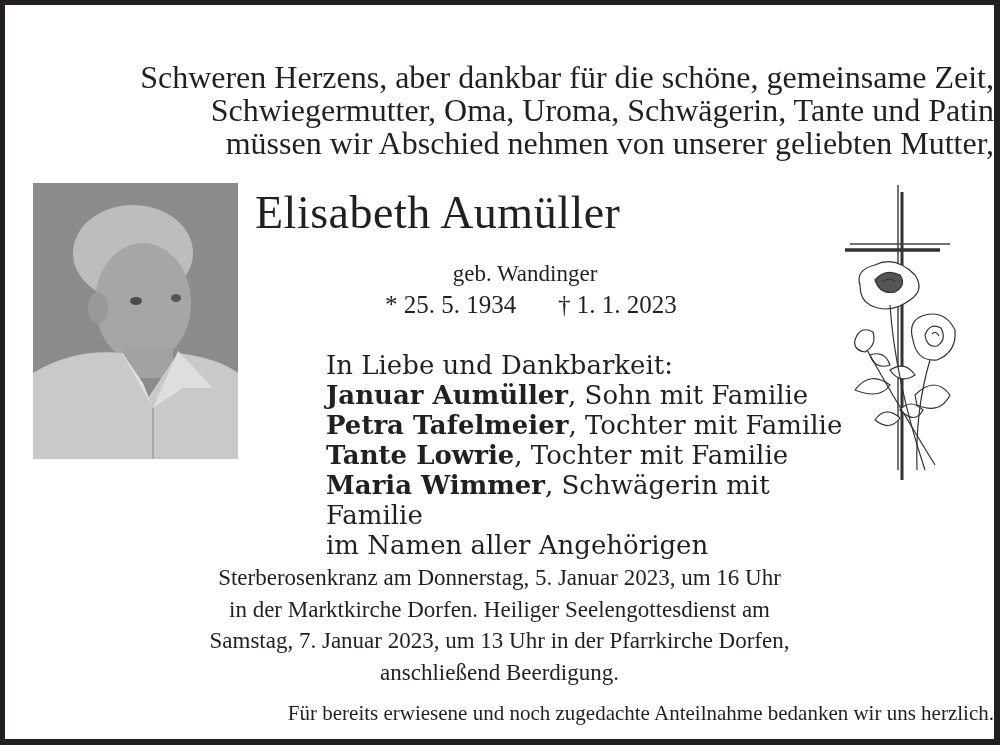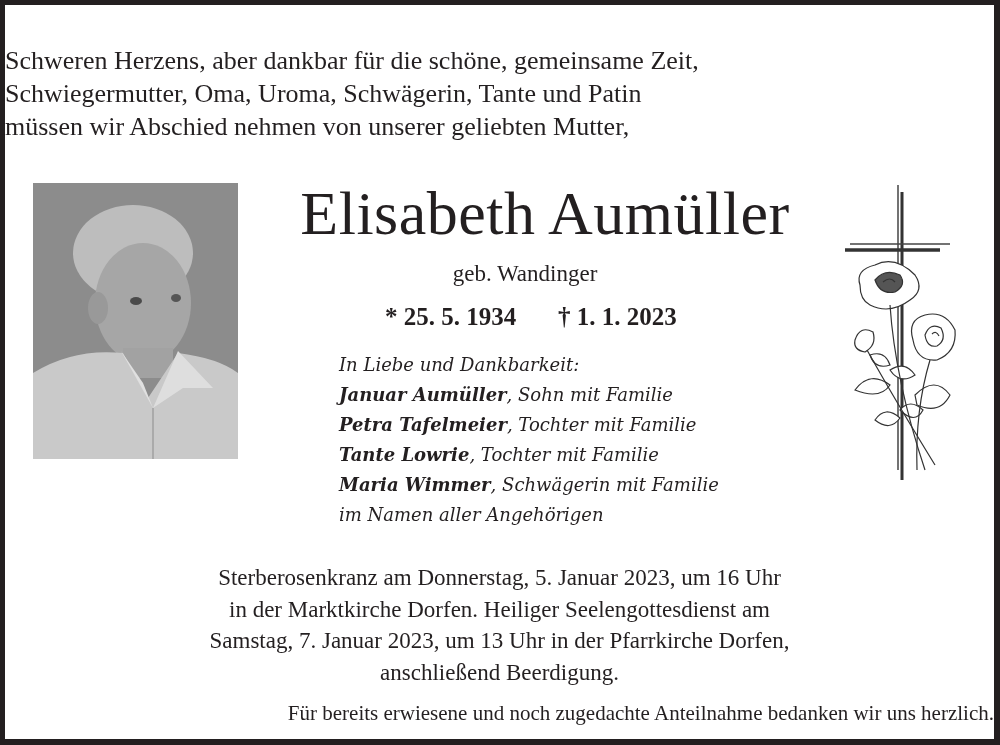--- a/index.html
+++ b/index.html
@@ -3,46 +3,46 @@
 <meta charset="utf-8">
 <style>
   * { box-sizing: border-box; margin: 0; padding: 0; }
   html, body { width: 1000px; height: 745px; background: #231f20; overflow: hidden; }
   body { position: relative; font-family: "DejaVu Serif", serif; color: #231f20; }
   .frame {
     position: absolute; left: 5px; top: 5px; width: 989px; height: 734px;
     background: #ffffff;
   }
   .intro {
-    position: absolute; left: 0; top: 39px; width: 100%;
-    text-align: left; font-family: "Liberation Serif", serif;
-    font-size: 26px; line-height: 33px;
+    position: absolute; left: 0; top: 56px; width: 100%;
+    text-align: right; font-family: "Liberation Serif", serif;
+    font-size: 32px; line-height: 33px;
   }
   .photo {
     position: absolute; left: 28px; top: 178px; width: 205px; height: 276px;
     background: #8a8a8a; overflow: hidden;
   }
   .name {
     position: absolute; left: 250px; top: 168px; width: 580px;
-    text-align: center; font-family: "Liberation Serif", serif;
-    font-size: 62px; line-height: 80px; letter-spacing: 0.5px;
+    font-family: "Liberation Serif", serif;
+    font-size: 46px; line-height: 80px; letter-spacing: 0.5px;
   }
   .maiden {
     position: absolute; left: 395px; top: 254px; width: 250px; text-align: center;
     font-family: "Liberation Serif", serif; font-size: 23px; line-height: 30px;
   }
   .dates {
-    position: absolute; top: 296px; font-family: "Liberation Serif", serif;
-    font-size: 25px; line-height: 32px; font-weight: bold;
+    position: absolute; top: 284px; font-family: "Liberation Serif", serif;
+    font-size: 25px; line-height: 32px;
   }
   .dates.born { left: 380px; }
   .dates.died { left: 553px; }
   .family {
-    position: absolute; left: 334px; top: 345px; width: 520px;
-    font-family: "DejaVu Serif", serif; font-size: 18px; line-height: 30px; font-style: italic;
+    position: absolute; left: 321px; top: 345px; width: 520px;
+    font-family: "DejaVu Serif", serif; font-size: 26px; line-height: 30px;
   }
   .family b { font-weight: bold; }
   .cross {
     position: absolute; left: 840px; top: 175px; width: 115px; height: 305px;
   }
   .service {
     position: absolute; left: 0; top: 557px; width: 100%;
     text-align: center; font-family: "Liberation Serif", serif;
     font-size: 23px; line-height: 31.5px;
   }

